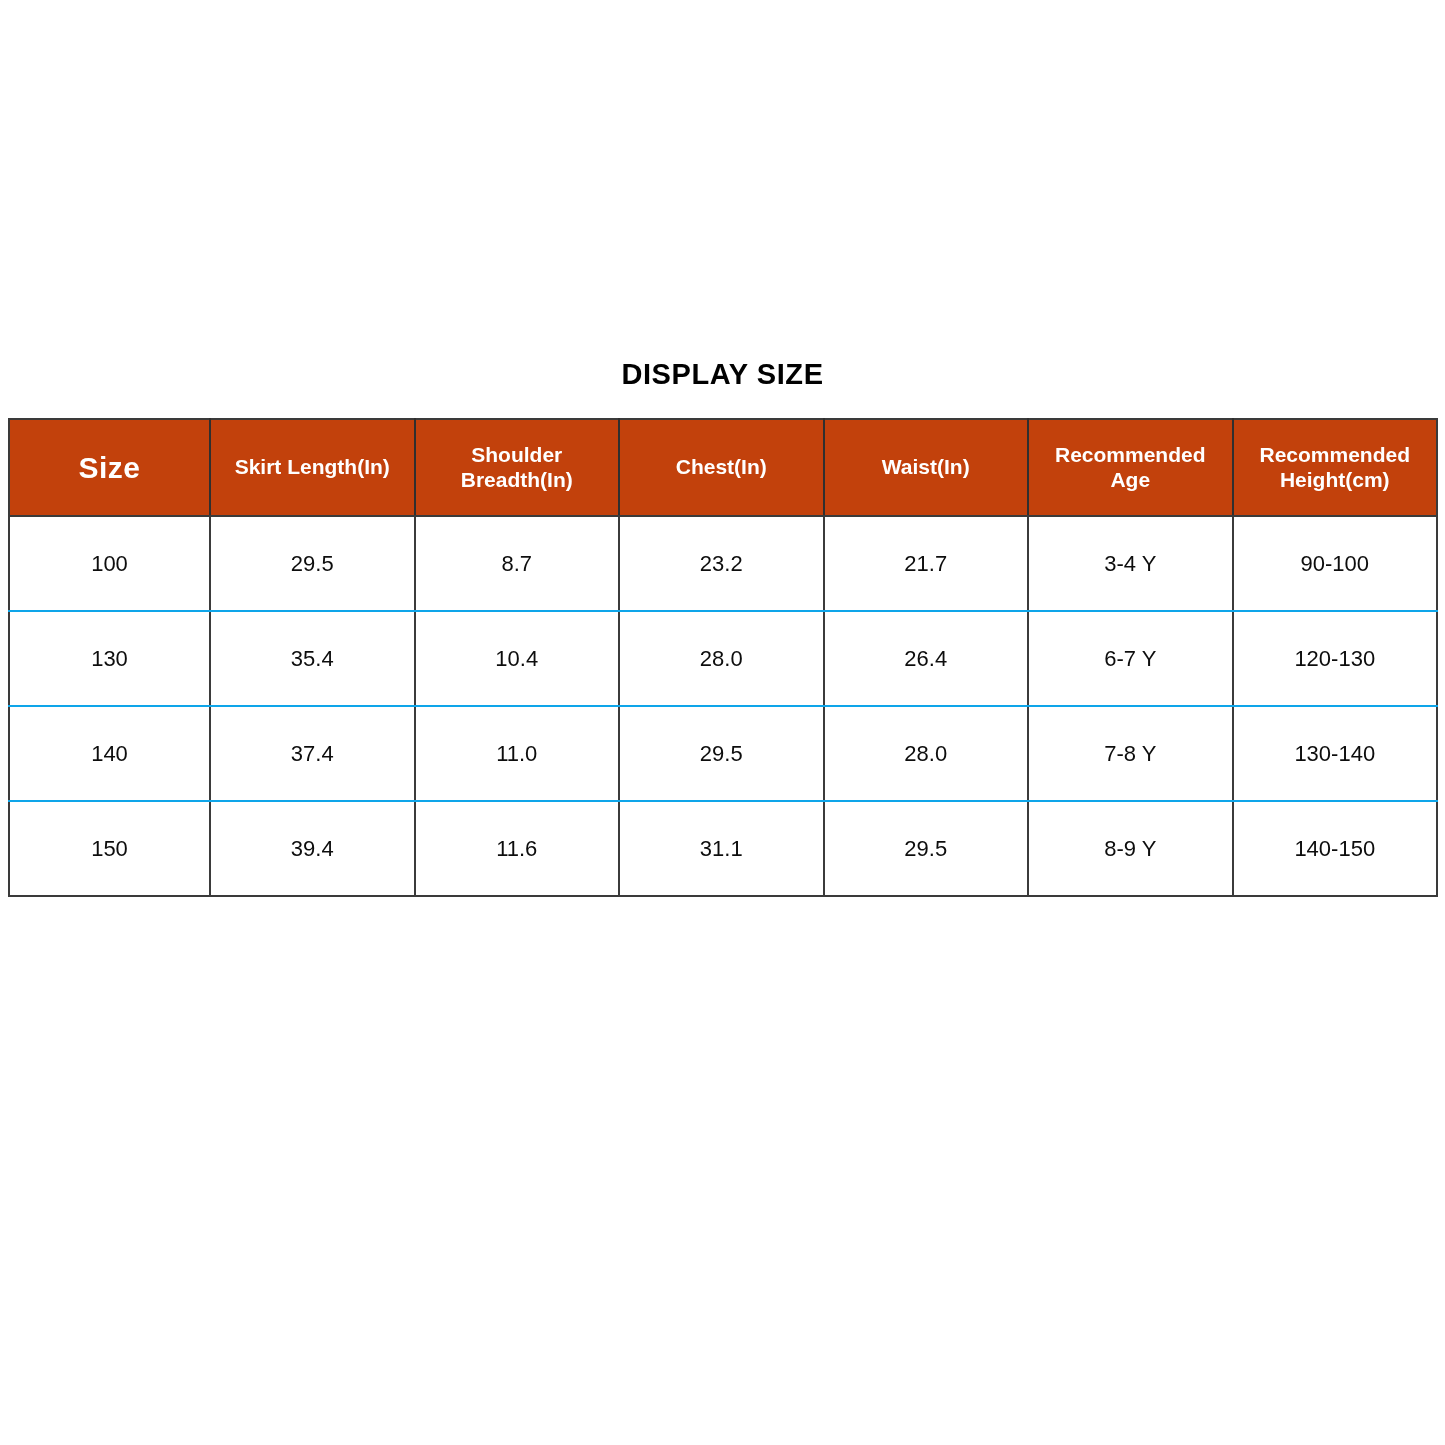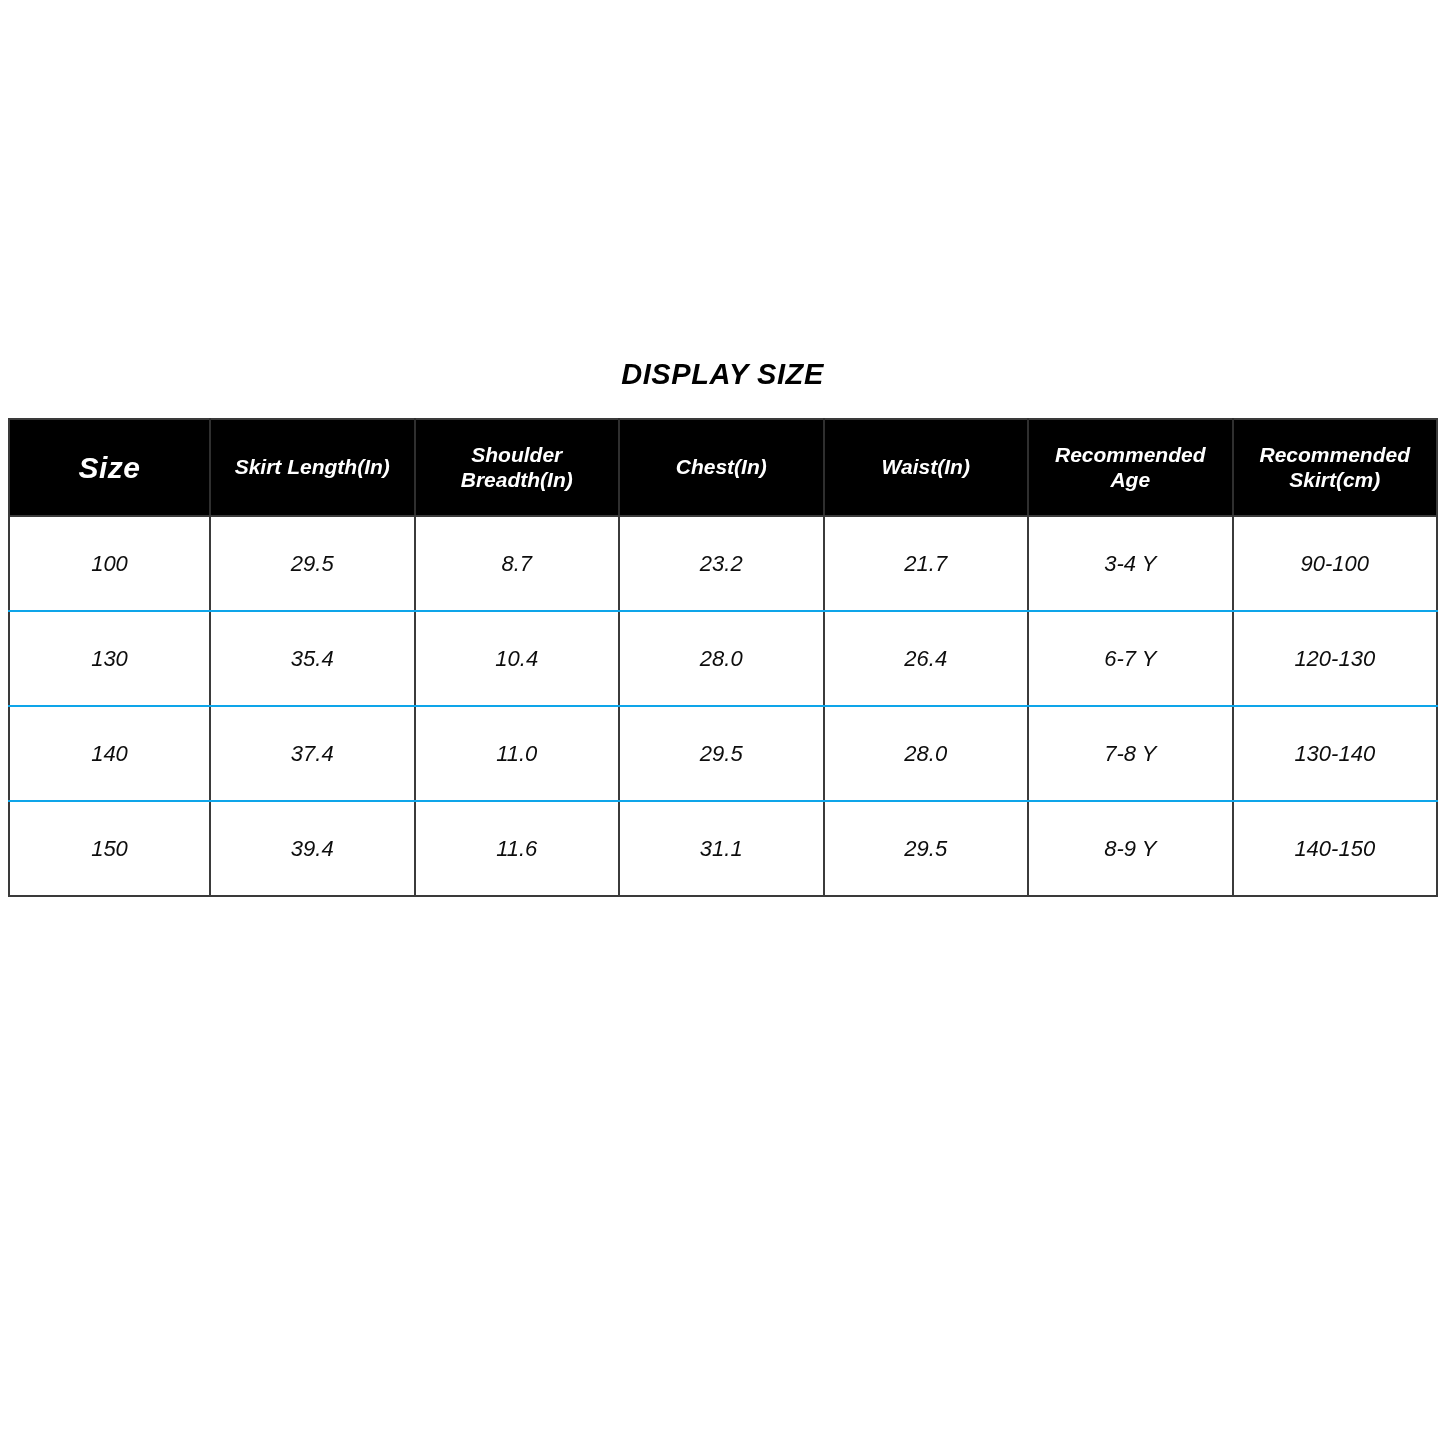--- a/index.html
+++ b/index.html
@@ -12,21 +12,20 @@
     height: 1445px;
     font-family: "Liberation Sans", sans-serif;
     -webkit-font-smoothing: antialiased;
   }
   .page {
     position: relative;
     width: 1445px;
     height: 1445px;
     background: #ffffff;
     overflow: hidden;
-    font-style: italic;
   }
   .title {
     position: absolute;
     top: 358px;
     left: 0;
     width: 1445px;
     text-align: center;
     font-size: 29px;
     font-weight: bold;
     letter-spacing: 0.6px;
@@ -42,21 +41,21 @@
   table.size-table {
     border-collapse: collapse;
     table-layout: fixed;
     width: 1428px;
     border: 2px solid #3a3a3a;
   }
   table.size-table col.c-size      { width: 201px; }
   table.size-table col.c-rest      { width: 204.5px; }
 
   table.size-table th {
-    background: #000000;
+    background: #c2410c;
     color: #ffffff;
     height: 97px;
     font-size: 21px;
     font-weight: bold;
     line-height: 1.18;
     text-align: center;
     vertical-align: middle;
     border-right: 2px solid #2f2f2f;
     border-bottom: 2px solid #3a3a3a;
     padding: 0 6px;
@@ -103,21 +102,21 @@
         <col class="c-rest">
       </colgroup>
       <thead>
         <tr>
           <th class="size-head">Size</th>
           <th>Skirt Length(In)</th>
           <th>Shoulder Breadth(In)</th>
           <th>Chest(In)</th>
           <th>Waist(In)</th>
           <th>Recommended Age</th>
-          <th>Recommended Skirt(cm)</th>
+          <th>Recommended Height(cm)</th>
         </tr>
       </thead>
       <tbody>
         <tr>
           <td>100</td>
           <td>29.5</td>
           <td>8.7</td>
           <td>23.2</td>
           <td>21.7</td>
           <td>3-4 Y</td>

